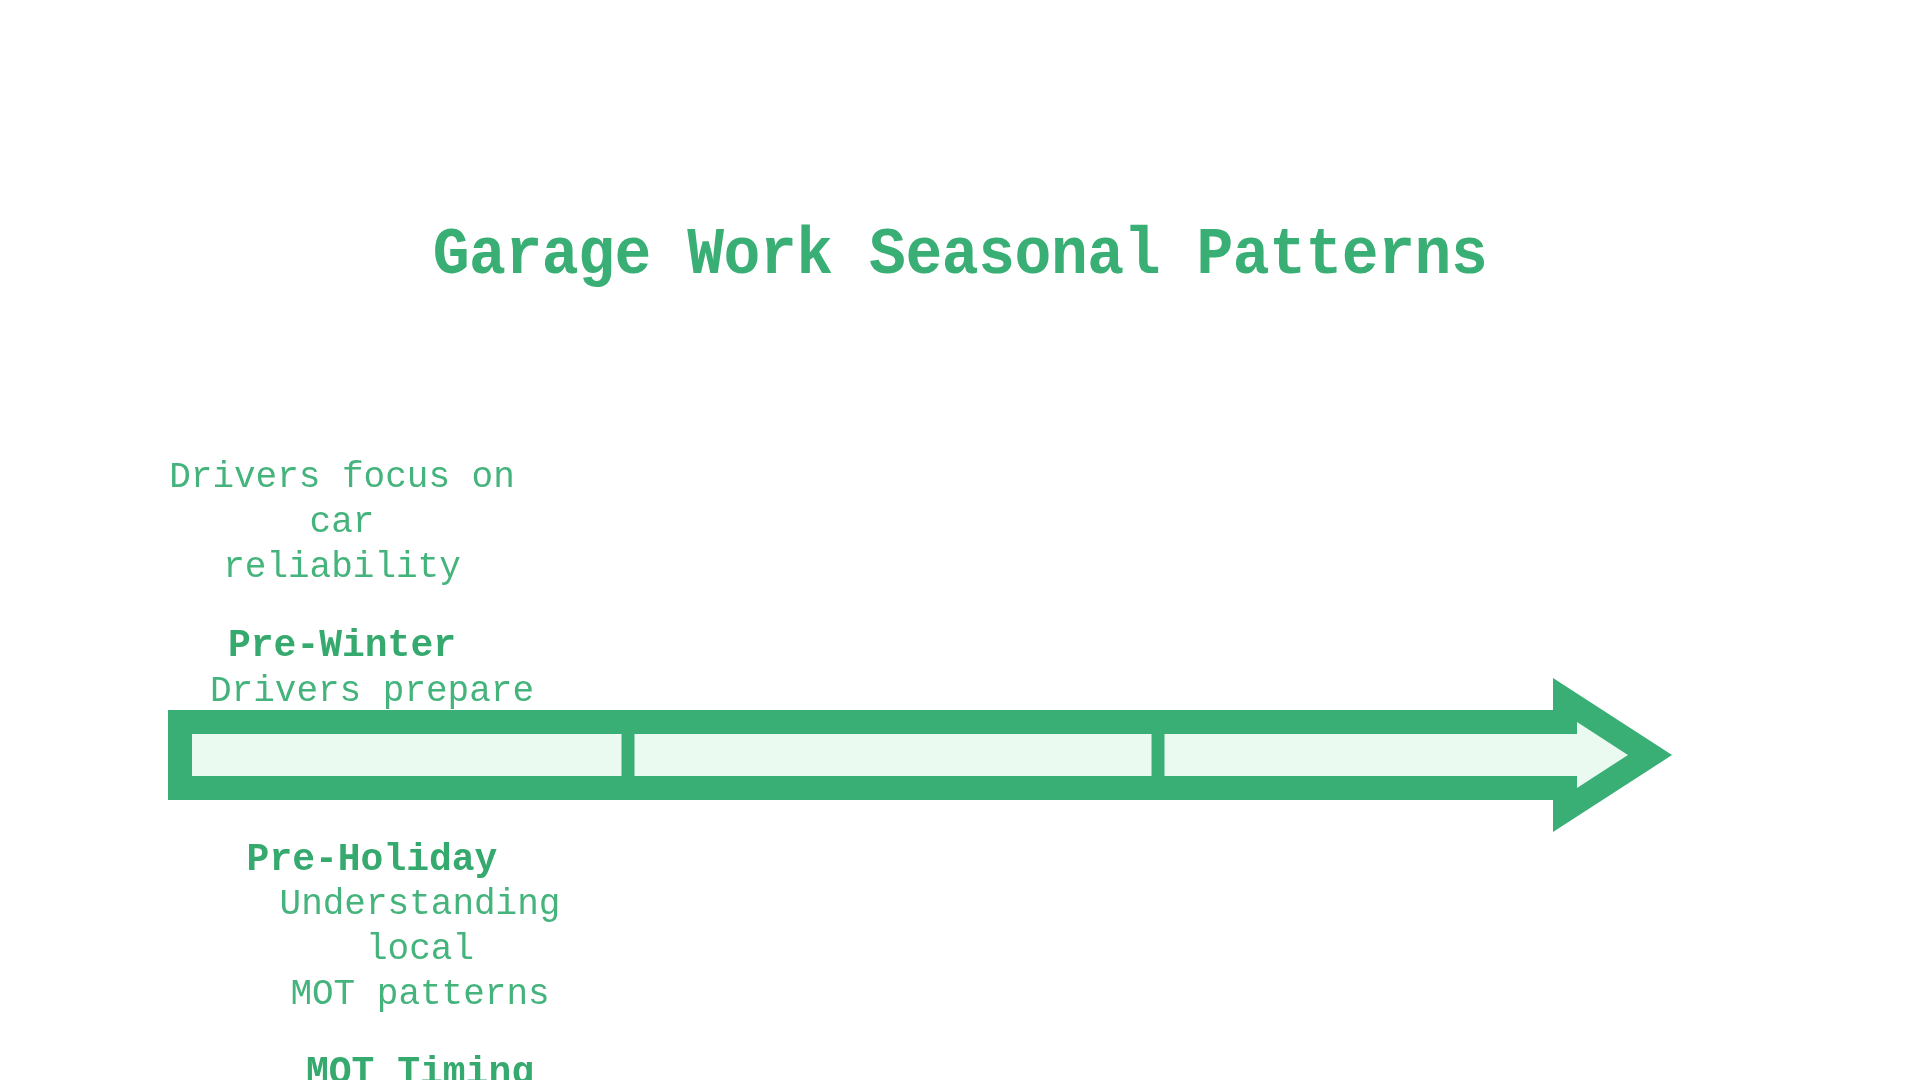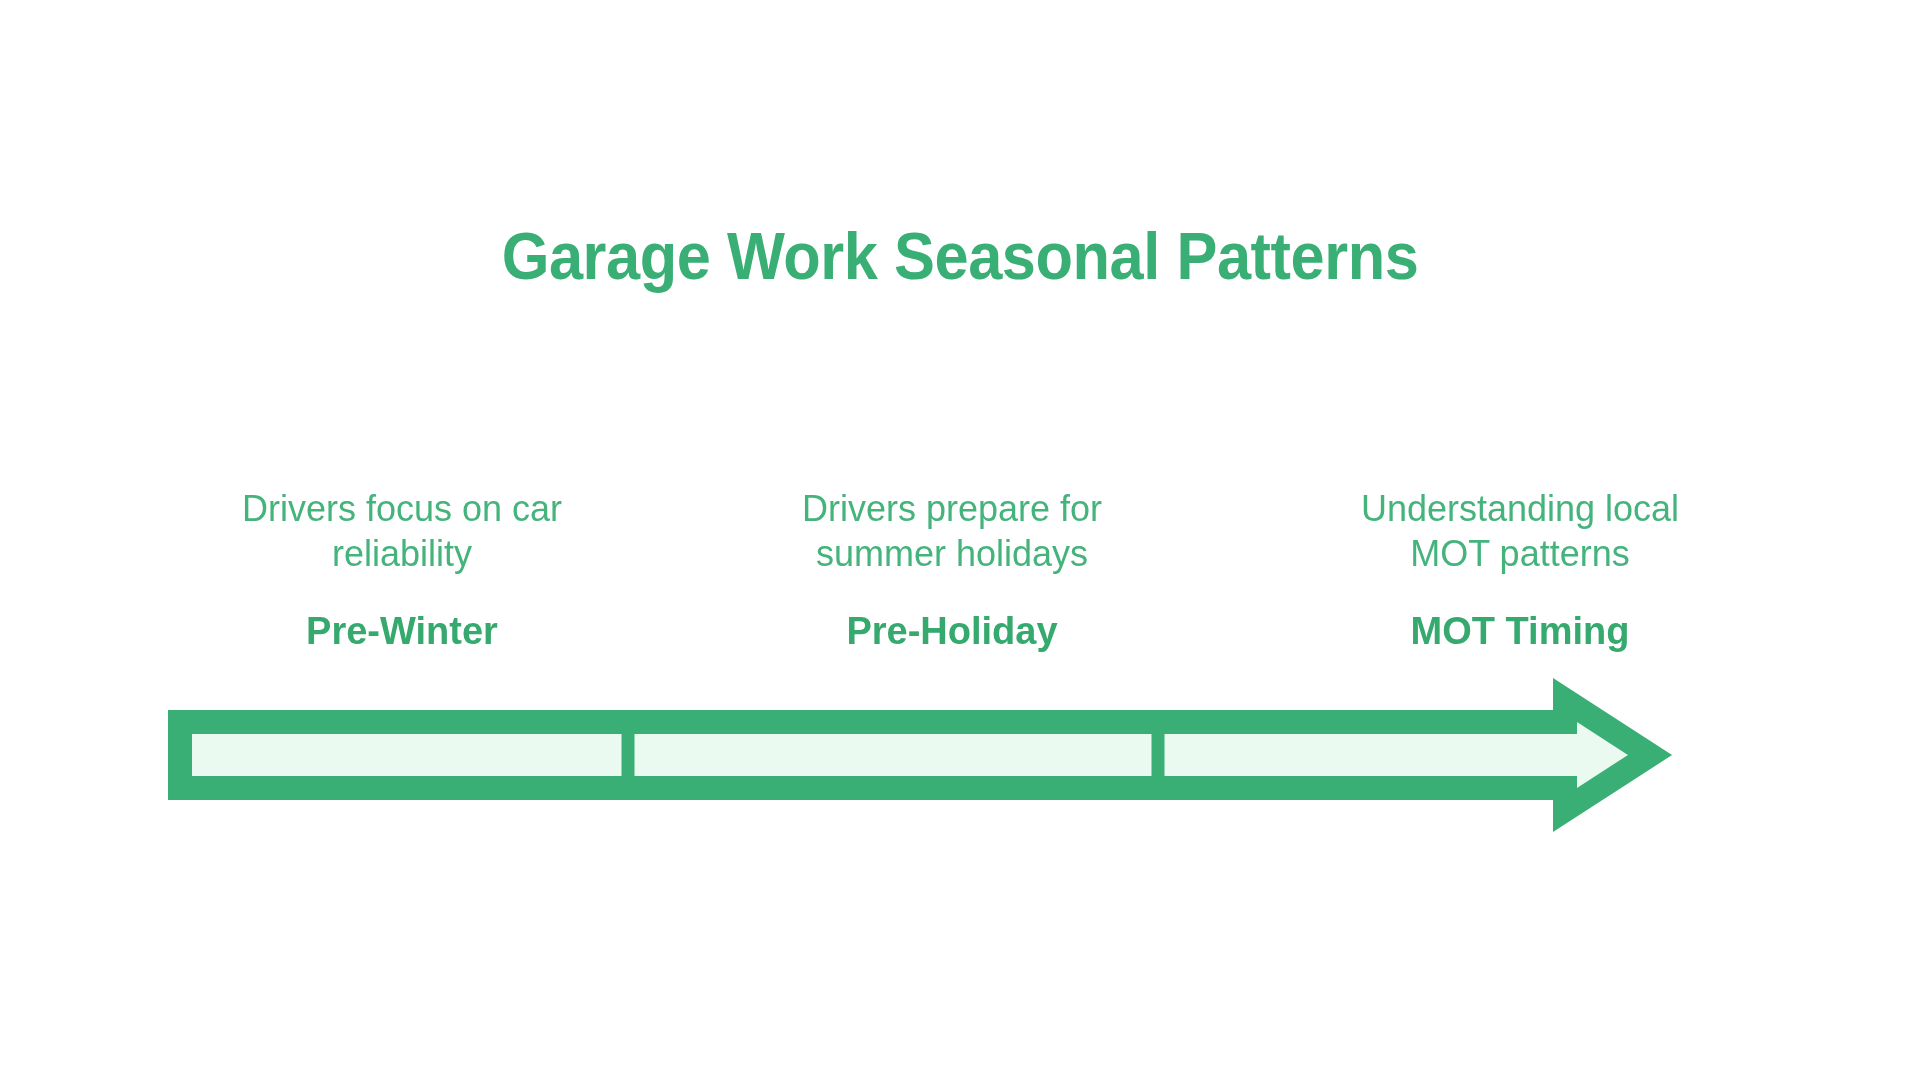--- a/index.html
+++ b/index.html
@@ -14,20 +14,21 @@
     overflow: hidden;
     font-family: "Liberation Sans", sans-serif;
     -webkit-font-smoothing: antialiased;
   }
 
   .slide {
     position: relative;
     width: 1920px;
     height: 1080px;
     background: #ffffff;
+    font-family: Liberation Mono, monospace;
   }
 
   
   .title {
     position: absolute;
     left: 0;
     top: 220px;
     width: 1920px;
     text-align: center;
     font-size: 66px;
@@ -41,22 +42,22 @@
   }
 
   
   .columns {
     position: absolute;
     left: 180px;
     top: 455px;
     width: 1560px;
     height: 230px;
     display: flex;
-    flex-direction: row;
-    align-items: center;
+    flex-direction: column;
+    align-items: flex-start;
   }
   .column {
     flex: 1 1 0;
     display: flex;
     flex-direction: column;
     align-items: center;
     text-align: center;
   }
   .col-desc {
     font-size: 36px;

